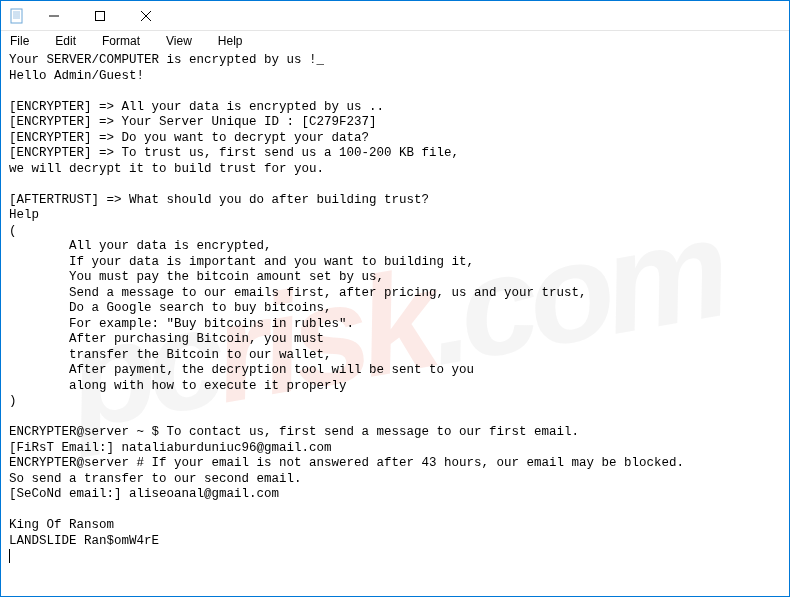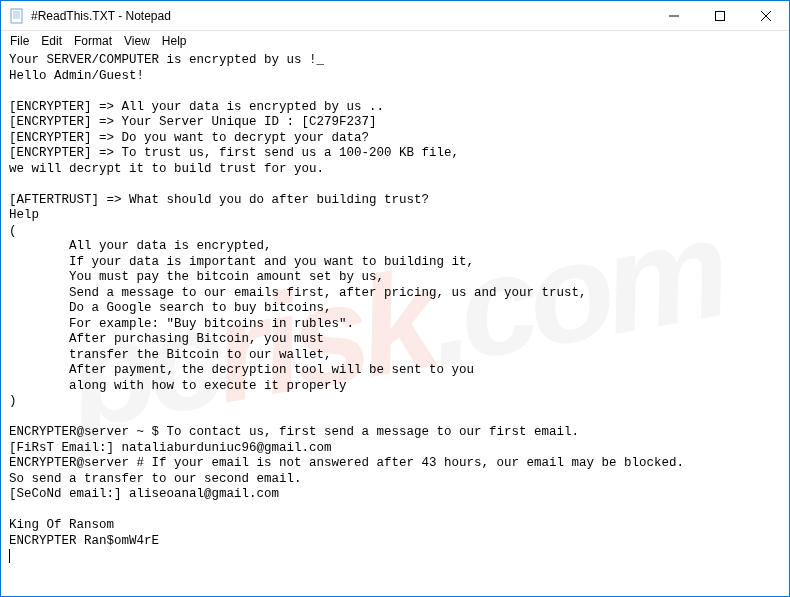--- a/index.html
+++ b/index.html
@@ -61,21 +61,21 @@
       color: #000;
       cursor: pointer;
     }
     .menubar {
       height: 20px;
       padding: 0 4px;
       display: flex;
       align-items: center;
       font-size: 12px;
       color: #000;
-      gap: 2px;
+      gap: 16px;
     }
     .menu-item {
       padding: 1px 5px;
       cursor: pointer;
     }
     .content-area {
       flex: 1;
       background: #fff;
       position: relative;
       overflow: hidden;
@@ -122,21 +122,20 @@
   <div class="titlebar">
     <span class="titlebar-icon">
       <svg width="16" height="16" viewBox="0 0 16 16">
         <rect x="2" y="1" width="11" height="14" fill="#fff" stroke="#6ea8d8" stroke-width="1"></rect>
         <line x1="4" y1="4" x2="11" y2="4" stroke="#a0c4e4" stroke-width="1"></line>
         <line x1="4" y1="6" x2="11" y2="6" stroke="#a0c4e4" stroke-width="1"></line>
         <line x1="4" y1="8" x2="11" y2="8" stroke="#a0c4e4" stroke-width="1"></line>
         <line x1="4" y1="10" x2="11" y2="10" stroke="#a0c4e4" stroke-width="1"></line>
       </svg>
     </span>
-    <span class="titlebar-title">#ReadThis.TXT - Notepad</span>
     <div class="window-controls">
       <div class="win-btn">
         <svg width="10" height="10" viewBox="0 0 10 10">
             <line x1="0" y1="5" x2="10" y2="5" stroke="#000" stroke-width="1"></line>
           </svg>
       </div>
       <div class="win-btn">
         <svg width="10" height="10" viewBox="0 0 10 10">
             <rect x="0.5" y="0.5" width="9" height="9" fill="none" stroke="#000" stroke-width="1"></rect>
           </svg>
@@ -186,16 +185,16 @@
 <span>        along with how to execute it properly</span>
 <span>)</span>
 <span></span>
 <span>ENCRYPTER@server ~ $ To contact us, first send a message to our first email.</span>
 <span>[FiRsT Email:] nataliaburduniuc96@gmail.com</span>
 <span>ENCRYPTER@server # If your email is not answered after 43 hours, our email may be blocked.</span>
 <span>So send a transfer to our second email.</span>
 <span>[SeCoNd email:] aliseoanal@gmail.com</span>
 <span></span>
 <span>King Of Ransom</span>
-<span>ENCRYPTER Ran$omW4rE</span>
+<span>LANDSLIDE Ran$omW4rE</span>
 <span class="cursor"></span></div>
   </div>
 </div>
 
 </body></html>

